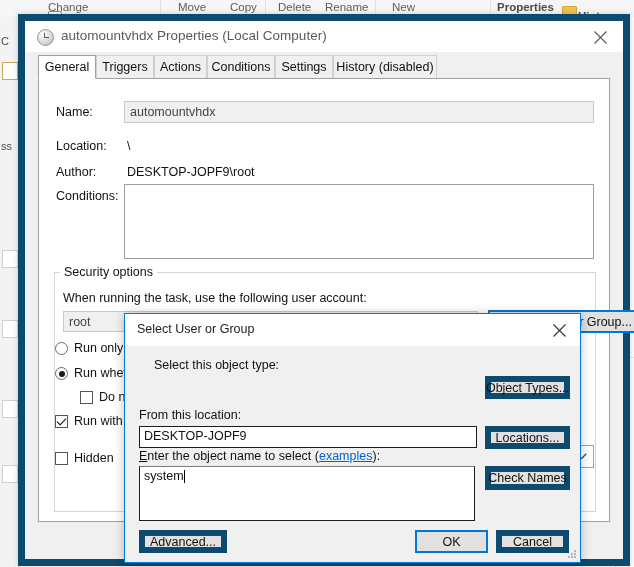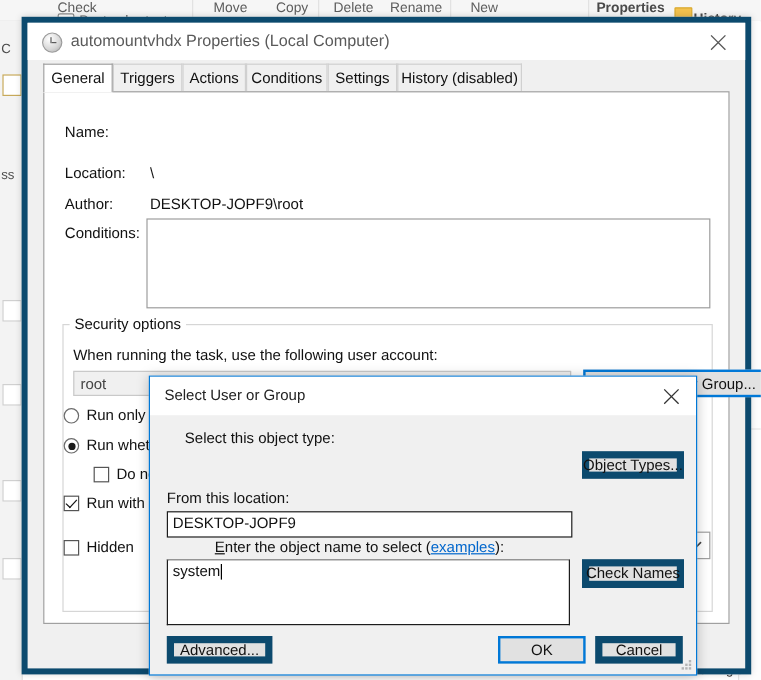--- a/index.html
+++ b/index.html
@@ -40,21 +40,21 @@
     border-left:1px solid #e3e3e3;
   }
   .bg-bottom-txt{
     position:absolute;color:#3a3a3a;font-size:11px;white-space:nowrap;
   }
   .bg-line{position:absolute;background:#e6e6e6;}
 
   
   #props{
     position:absolute;left:18px;top:14px;width:598px;height:538px;
-    background:#f0f0f0;border:5px solid #0c4a6e;
+    background:#f0f0f0;border:7px solid #0c4a6e;
     box-shadow:0 0 6px rgba(0,0,0,0.18);
   }
   #props-title{
     position:absolute;left:0;top:0;right:0;height:31px;background:#ffffff;
   }
   .title-icon{
     position:absolute;left:12px;top:8px;width:15px;height:15px;border-radius:50%;
     background:radial-gradient(circle at 35% 30%, #ffffff 0%, #d6d6d6 60%, #a9a9a9 100%);
     border:1px solid #9b9b9b;
   }
@@ -180,21 +180,21 @@
     position:absolute;right:3px;bottom:3px;width:9px;height:9px;
   }
   .grip i{position:absolute;width:2px;height:2px;background:#b5b5b5;}
 </style>
 </head>
 <body>
 
 <div id="bg">
 
   <div class="bg-ribbon">
-    <span class="rlbl" style="left:48px;top:1px;">Check</span>
+    <span class="rlbl" style="left:48px;top:1px;">Change</span>
     <span class="bg-paste-ic" style="left:48px;top:11px;"></span>
     <span class="rlbl" style="left:66px;top:12px;">Paste shortcut</span>
     <div class="bg-sep" style="left:160px;"></div>
     <span class="rlbl" style="left:178px;top:1px;">Move</span>
     <span class="rlbl" style="left:230px;top:1px;">Copy</span>
     <div class="bg-sep" style="left:265px;"></div>
     <span class="rlbl" style="left:278px;top:1px;">Delete</span>
     <span class="rlbl" style="left:325px;top:1px;">Rename</span>
     <div class="bg-sep" style="left:375px;"></div>
     <span class="rlbl" style="left:392px;top:1px;">New</span>
@@ -249,20 +249,23 @@
       <span>Settings</span>
     </div>
     <div class="tab" style="left:295px;width:104px;">
       <span>History (disabled)</span>
     </div>
   </div>
 
   <div id="tabpanel">
 
     <span class="fld-label" style="left:17px;top:26px;">Name:</span>
+    <div class="txtbox readonly" style="left:85px;top:22px;width:470px;height:22px;">
+      <span>automountvhdx</span>
+    </div>
 
     <span class="fld-label" style="left:17px;top:60px;">Location:</span>
     <span class="plaintext" style="left:88px;top:60px;">\</span>
 
     <span class="fld-label" style="left:17px;top:86px;">Author:</span>
     <span class="plaintext" style="left:88px;top:86px;">DESKTOP-JOPF9\root</span>
 
     <span class="fld-label" style="left:17px;top:110px;">Conditions:</span>
     <div class="txtbox" style="left:85px;top:105px;width:470px;height:75px;border-color:#9d9d9d;">
       <span></span>
@@ -323,22 +326,25 @@
 
   <span class="dlabel" style="left:29px;top:44px;">Select this object type:</span>
   <div class="dbtn" style="left:360px;top:62px;width:85px;height:23px;">
     <span>Object Types...</span>
   </div>
 
   <span class="dlabel" style="left:14px;top:94px;">From this location:</span>
   <div class="dbox" style="left:14px;top:112px;width:338px;height:22px;">
     <span>DESKTOP-JOPF9</span>
   </div>
-
-  <span class="dlabel" style="left:14px;top:135px;margin-left:40px;"><span class="ul1">E</span><span>nter the object name to select (</span><span class="link">examples</span><span>):</span></span>
+  <div class="dbtn" style="left:360px;top:112px;width:85px;height:23px;">
+    <span>Locations...</span>
+  </div>
+
+  <span class="dlabel" style="left:14px;top:135px;"><span class="ul1">E</span><span>nter the object name to select (</span><span class="link">examples</span><span>):</span></span>
 
   <div id="name-area">
     <span class="val">system</span>
     <span class="caret" style="position:absolute;left:44px;top:3px;"></span>
   </div>
   <div class="dbtn" style="left:360px;top:152px;width:85px;height:24px;">
     <span>Check Names</span>
   </div>
 
   <div class="dbtn" style="left:14px;top:216px;width:88px;height:23px;">

